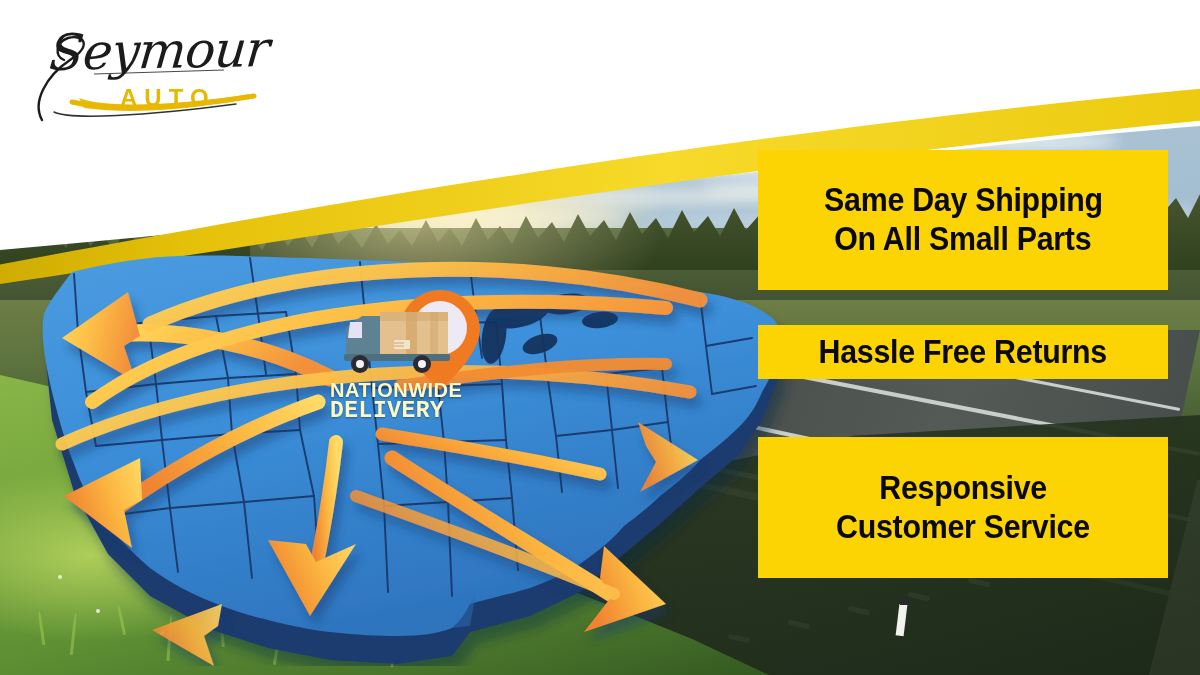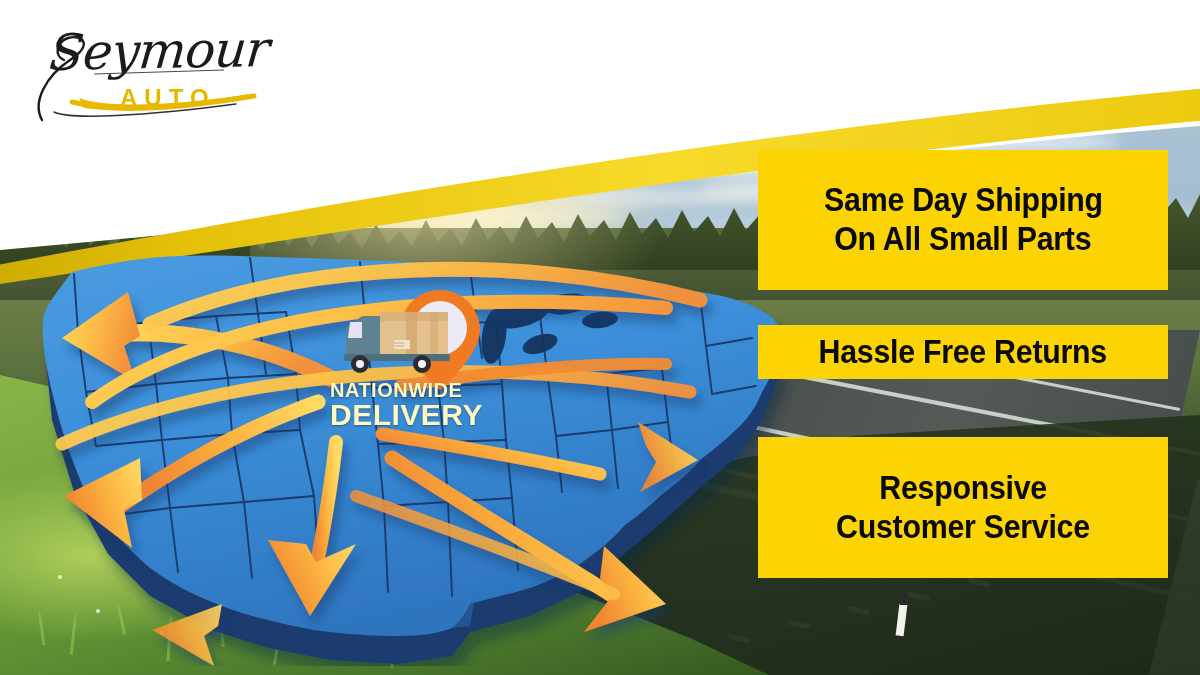--- a/index.html
+++ b/index.html
@@ -121,21 +121,21 @@
 
   
   #badge{position:absolute;left:328px;top:282px;width:175px;height:165px;}
   #badge .cap{
     position:absolute;left:2px;top:98px;width:160px;text-align:left;
     font-family:"Liberation Sans",sans-serif;font-weight:700;
     color:#fef9c3;letter-spacing:.5px;line-height:1.02;
     text-shadow:0 1px 2px rgba(0,0,0,.35);
   }
   #badge .cap .l1{font-size:20px;display:block;}
-  #badge .cap .l2{font-size:30px;display:block;}
+  #badge .cap .l2{font-size:23px;display:block;font-family:Liberation Mono, monospace;}
 
   
   .banner{
     position:absolute;left:758px;width:410px;background:#FCD303;
     display:flex;flex-direction:column;align-items:center;justify-content:center;
     color:#0a0a0a;text-align:center;
   }
   .banner .ln{
     font-family:"Liberation Sans Narrow","Liberation Sans",sans-serif;
     font-weight:700;font-size:33px;line-height:1.18;

